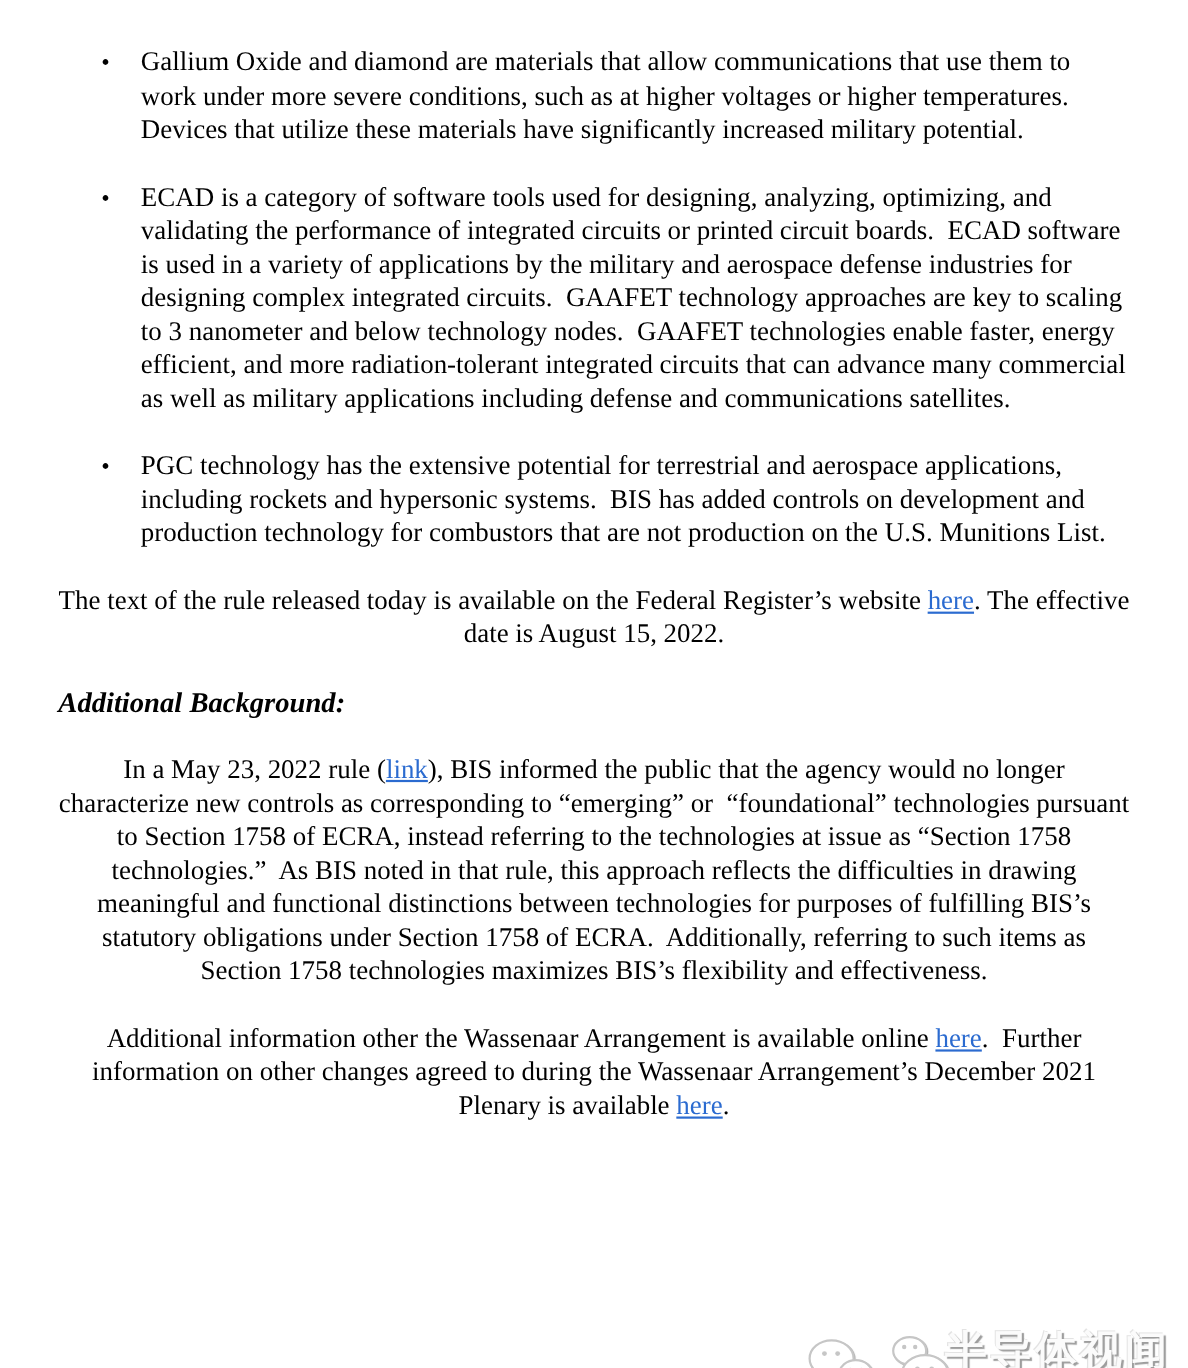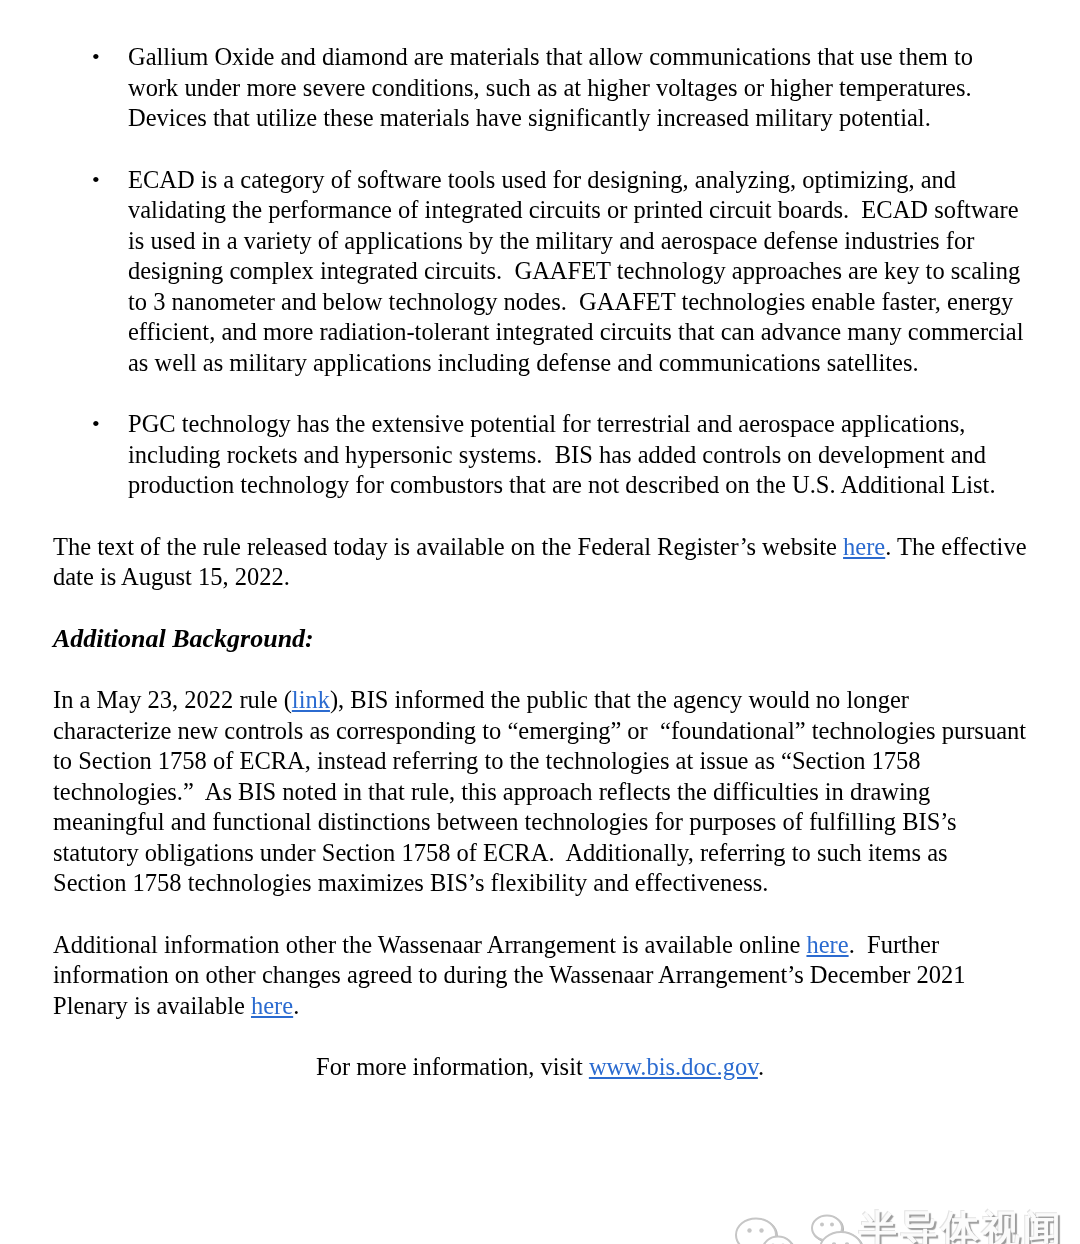--- a/index.html
+++ b/index.html
@@ -41,20 +41,21 @@
     line-height: 30.5px;
   }
   .bullet-text {
     flex: 1 1 auto;
     max-width: 899px;
     white-space: pre-wrap;
   }
   .para {
     margin: 0 0 31px 0;
     white-space: pre-wrap;
+    text-align: center;
   }
   .heading {
     margin: 0 0 31px 0;
     font-size: 26px;
     font-weight: bold;
     font-style: italic;
     white-space: pre-wrap;
   }
   .footer-line {
     text-align: center;
@@ -102,33 +103,32 @@
       <div class="bullet">
         <span class="bullet-marker">•</span>
         <div class="bullet-text"><span>Gallium Oxide and diamond are materials that allow communications that use them to work under more severe conditions, such as at higher voltages or higher temperatures.  Devices that utilize these materials have significantly increased military potential.</span></div>
       </div>
       <div class="bullet">
         <span class="bullet-marker">•</span>
         <div class="bullet-text"><span>ECAD is a category of software tools used for designing, analyzing, optimizing, and validating the performance of integrated circuits or printed circuit boards.  ECAD software is used in a variety of applications by the military and aerospace defense industries for designing complex integrated circuits.  GAAFET technology approaches are key to scaling to 3 nanometer and below technology nodes.  GAAFET technologies enable faster, energy efficient, and more radiation-tolerant integrated circuits that can advance many commercial as well as military applications including defense and communications satellites.</span></div>
       </div>
       <div class="bullet">
         <span class="bullet-marker">•</span>
-        <div class="bullet-text"><span>PGC technology has the extensive potential for terrestrial and aerospace applications, including rockets and hypersonic systems.  BIS has added controls on development and production technology for combustors that are not described on the U.S. Additional List.</span></div>
+        <div class="bullet-text"><span>PGC technology has the extensive potential for terrestrial and aerospace applications, including rockets and hypersonic systems.  BIS has added controls on development and production technology for combustors that are not production on the U.S. Munitions List.</span></div>
       </div>
     </div>
 
     <p class="para"><span>The text of the rule released today is available on the Federal Register’s website </span><a class="link" href="#">here</a><span>. The effective date is August 15, 2022.</span></p>
 
     <p class="heading">Additional Background:</p>
 
     <p class="para"><span>In a May 23, 2022 rule (</span><a class="link" href="#">link</a><span>), BIS informed the public that the agency would no longer characterize new controls as corresponding to “emerging” or  “foundational” technologies pursuant to Section 1758 of ECRA, instead referring to the technologies at issue as “Section 1758 technologies.”  As BIS noted in that rule, this approach reflects the difficulties in drawing meaningful and functional distinctions between technologies for purposes of fulfilling BIS’s statutory obligations under Section 1758 of ECRA.  Additionally, referring to such items as Section 1758 technologies maximizes BIS’s flexibility and effectiveness.</span></p>
 
     <p class="para"><span>Additional information other the Wassenaar Arrangement is available online </span><a class="link" href="#">here</a><span>.  Further information on other changes agreed to during the Wassenaar Arrangement’s December 2021 Plenary is available </span><a class="link" href="#">here</a><span>.</span></p>
 
-    <p class="para footer-line"><span>For more information, visit </span><a class="link" href="#">www.bis.doc.gov</a><span>.</span></p>
 
   </div>
 
   <div class="watermark">
     <span class="wm-icons">
 
       <svg width="64" height="52" viewBox="0 0 64 52">
         <ellipse cx="23" cy="19" rx="20" ry="16.5" fill="#ffffff" stroke="#c6c6c6" stroke-width="2"></ellipse>
         <path d="M12 33 L9 42 L19 35 Z" fill="#ffffff" stroke="#c6c6c6" stroke-width="2" stroke-linejoin="round"></path>
         <circle cx="16.5" cy="14.5" r="2.2" fill="#c6c6c6"></circle>

